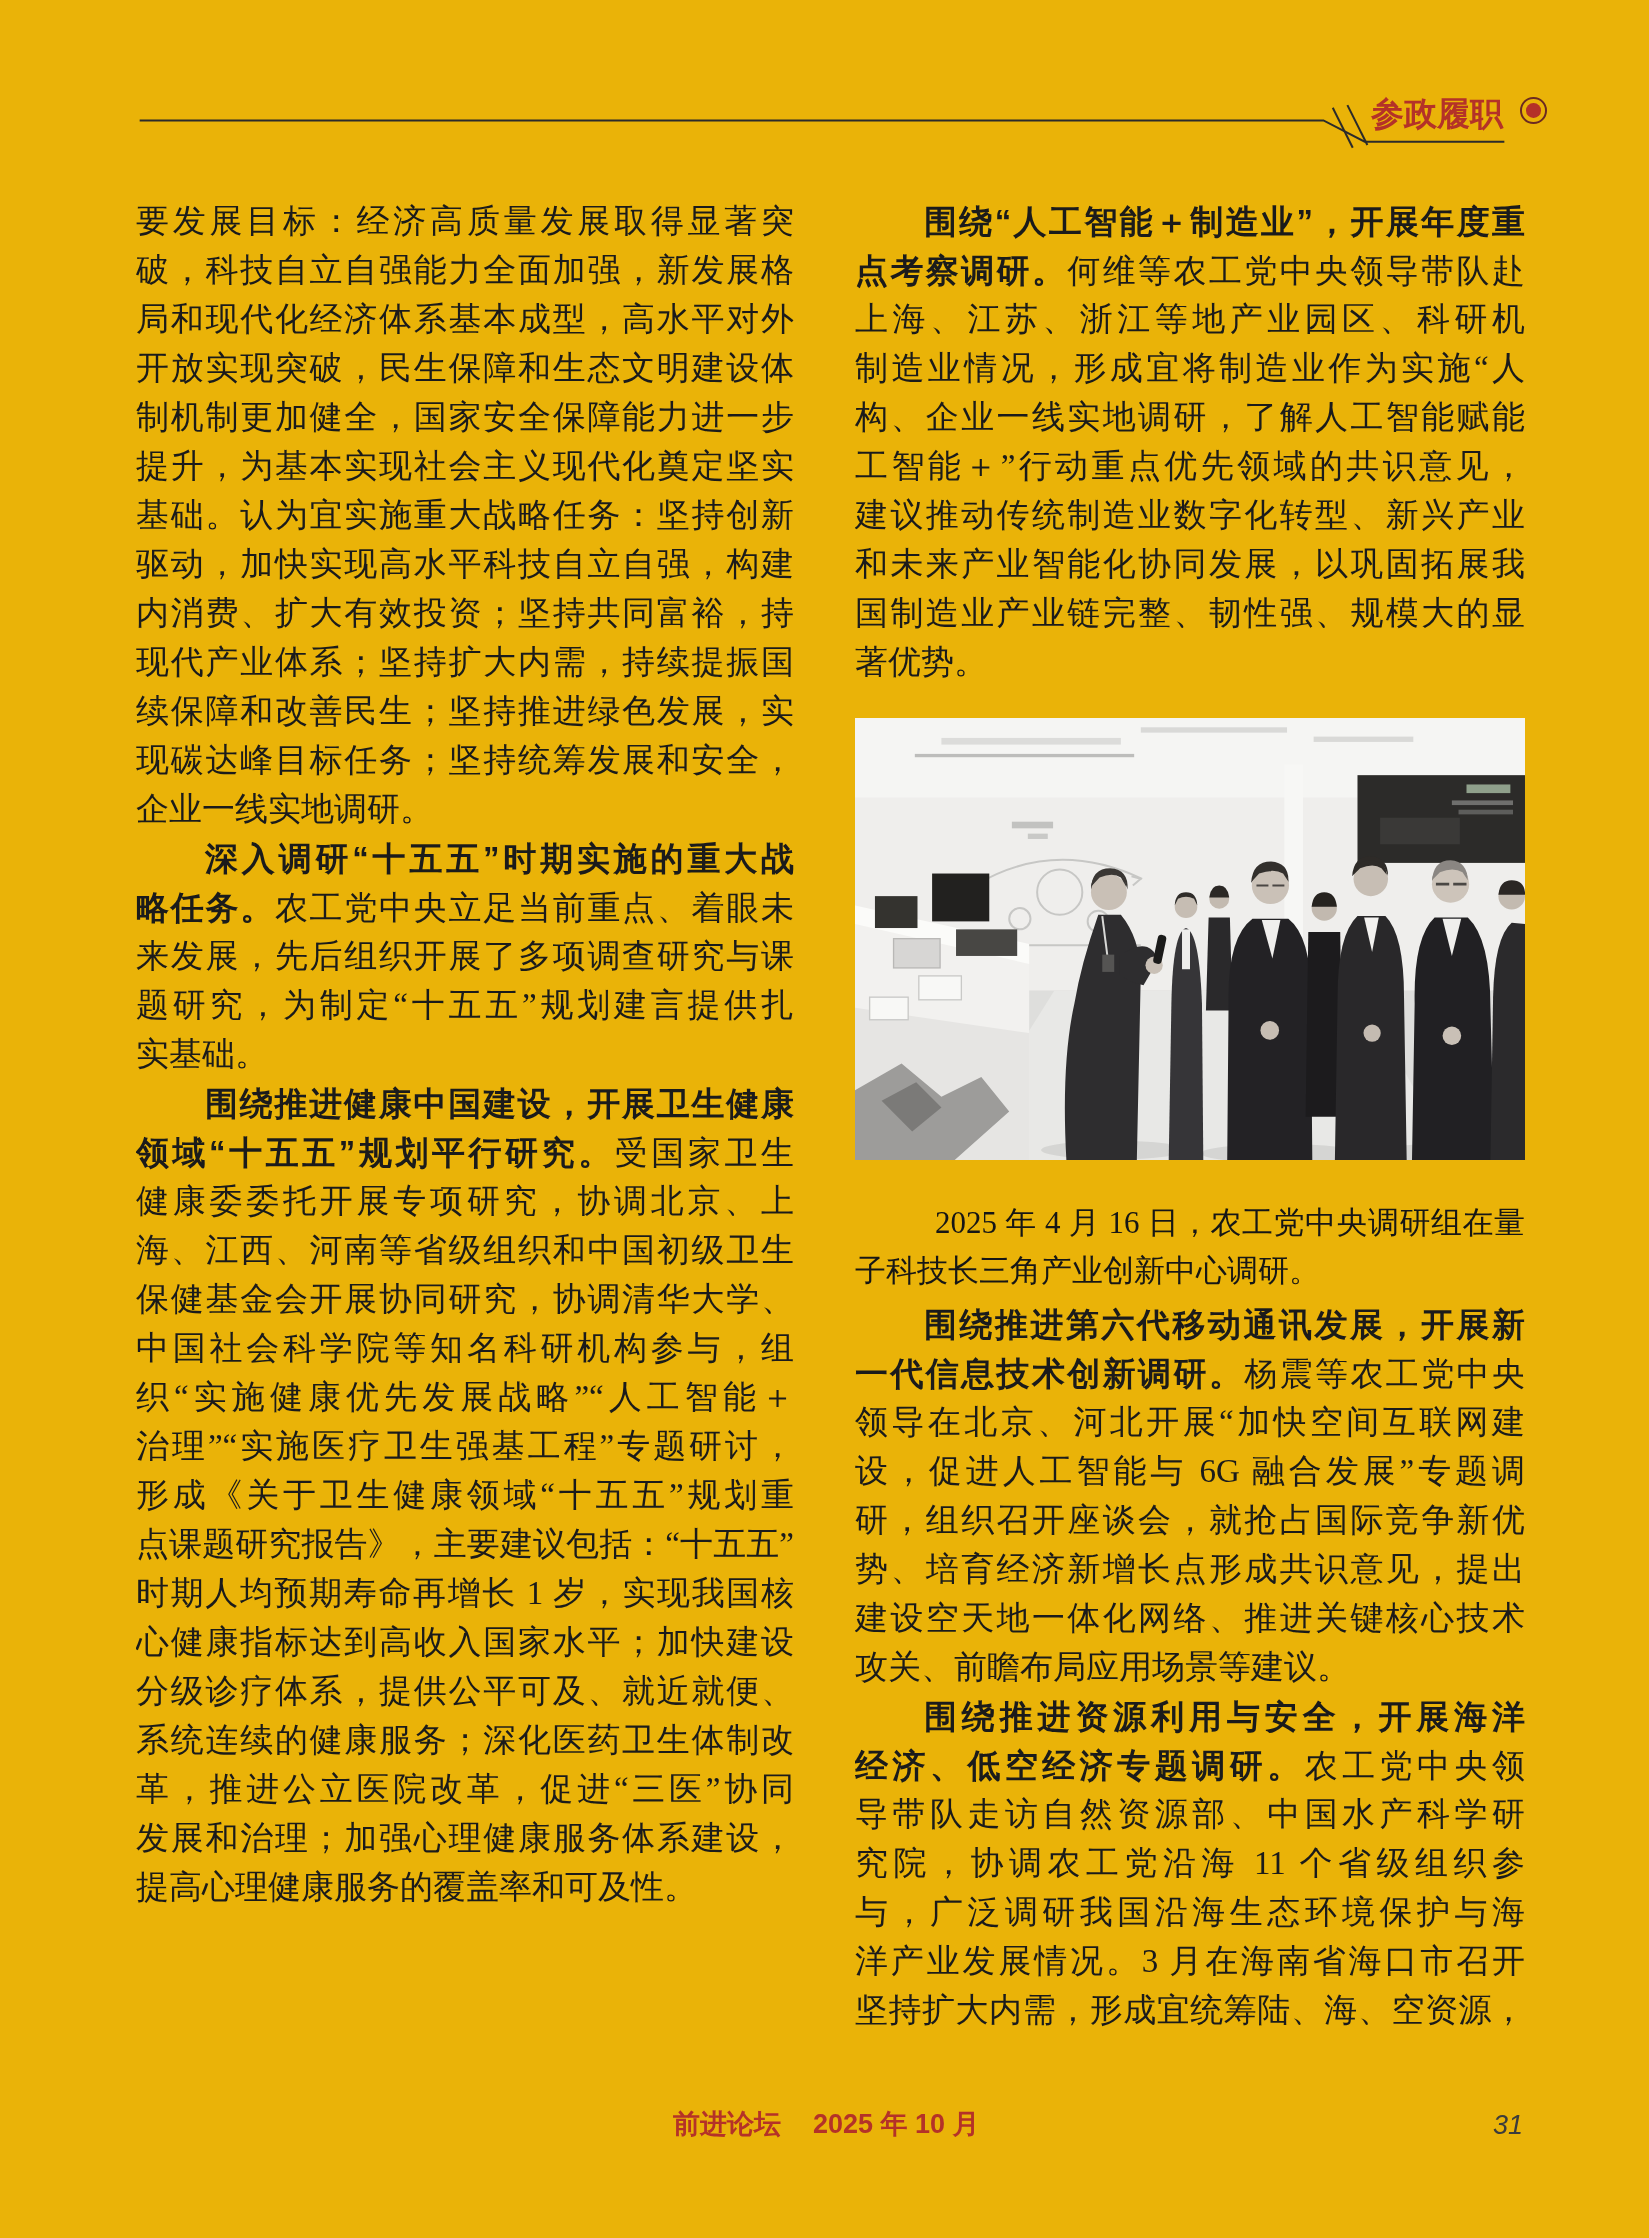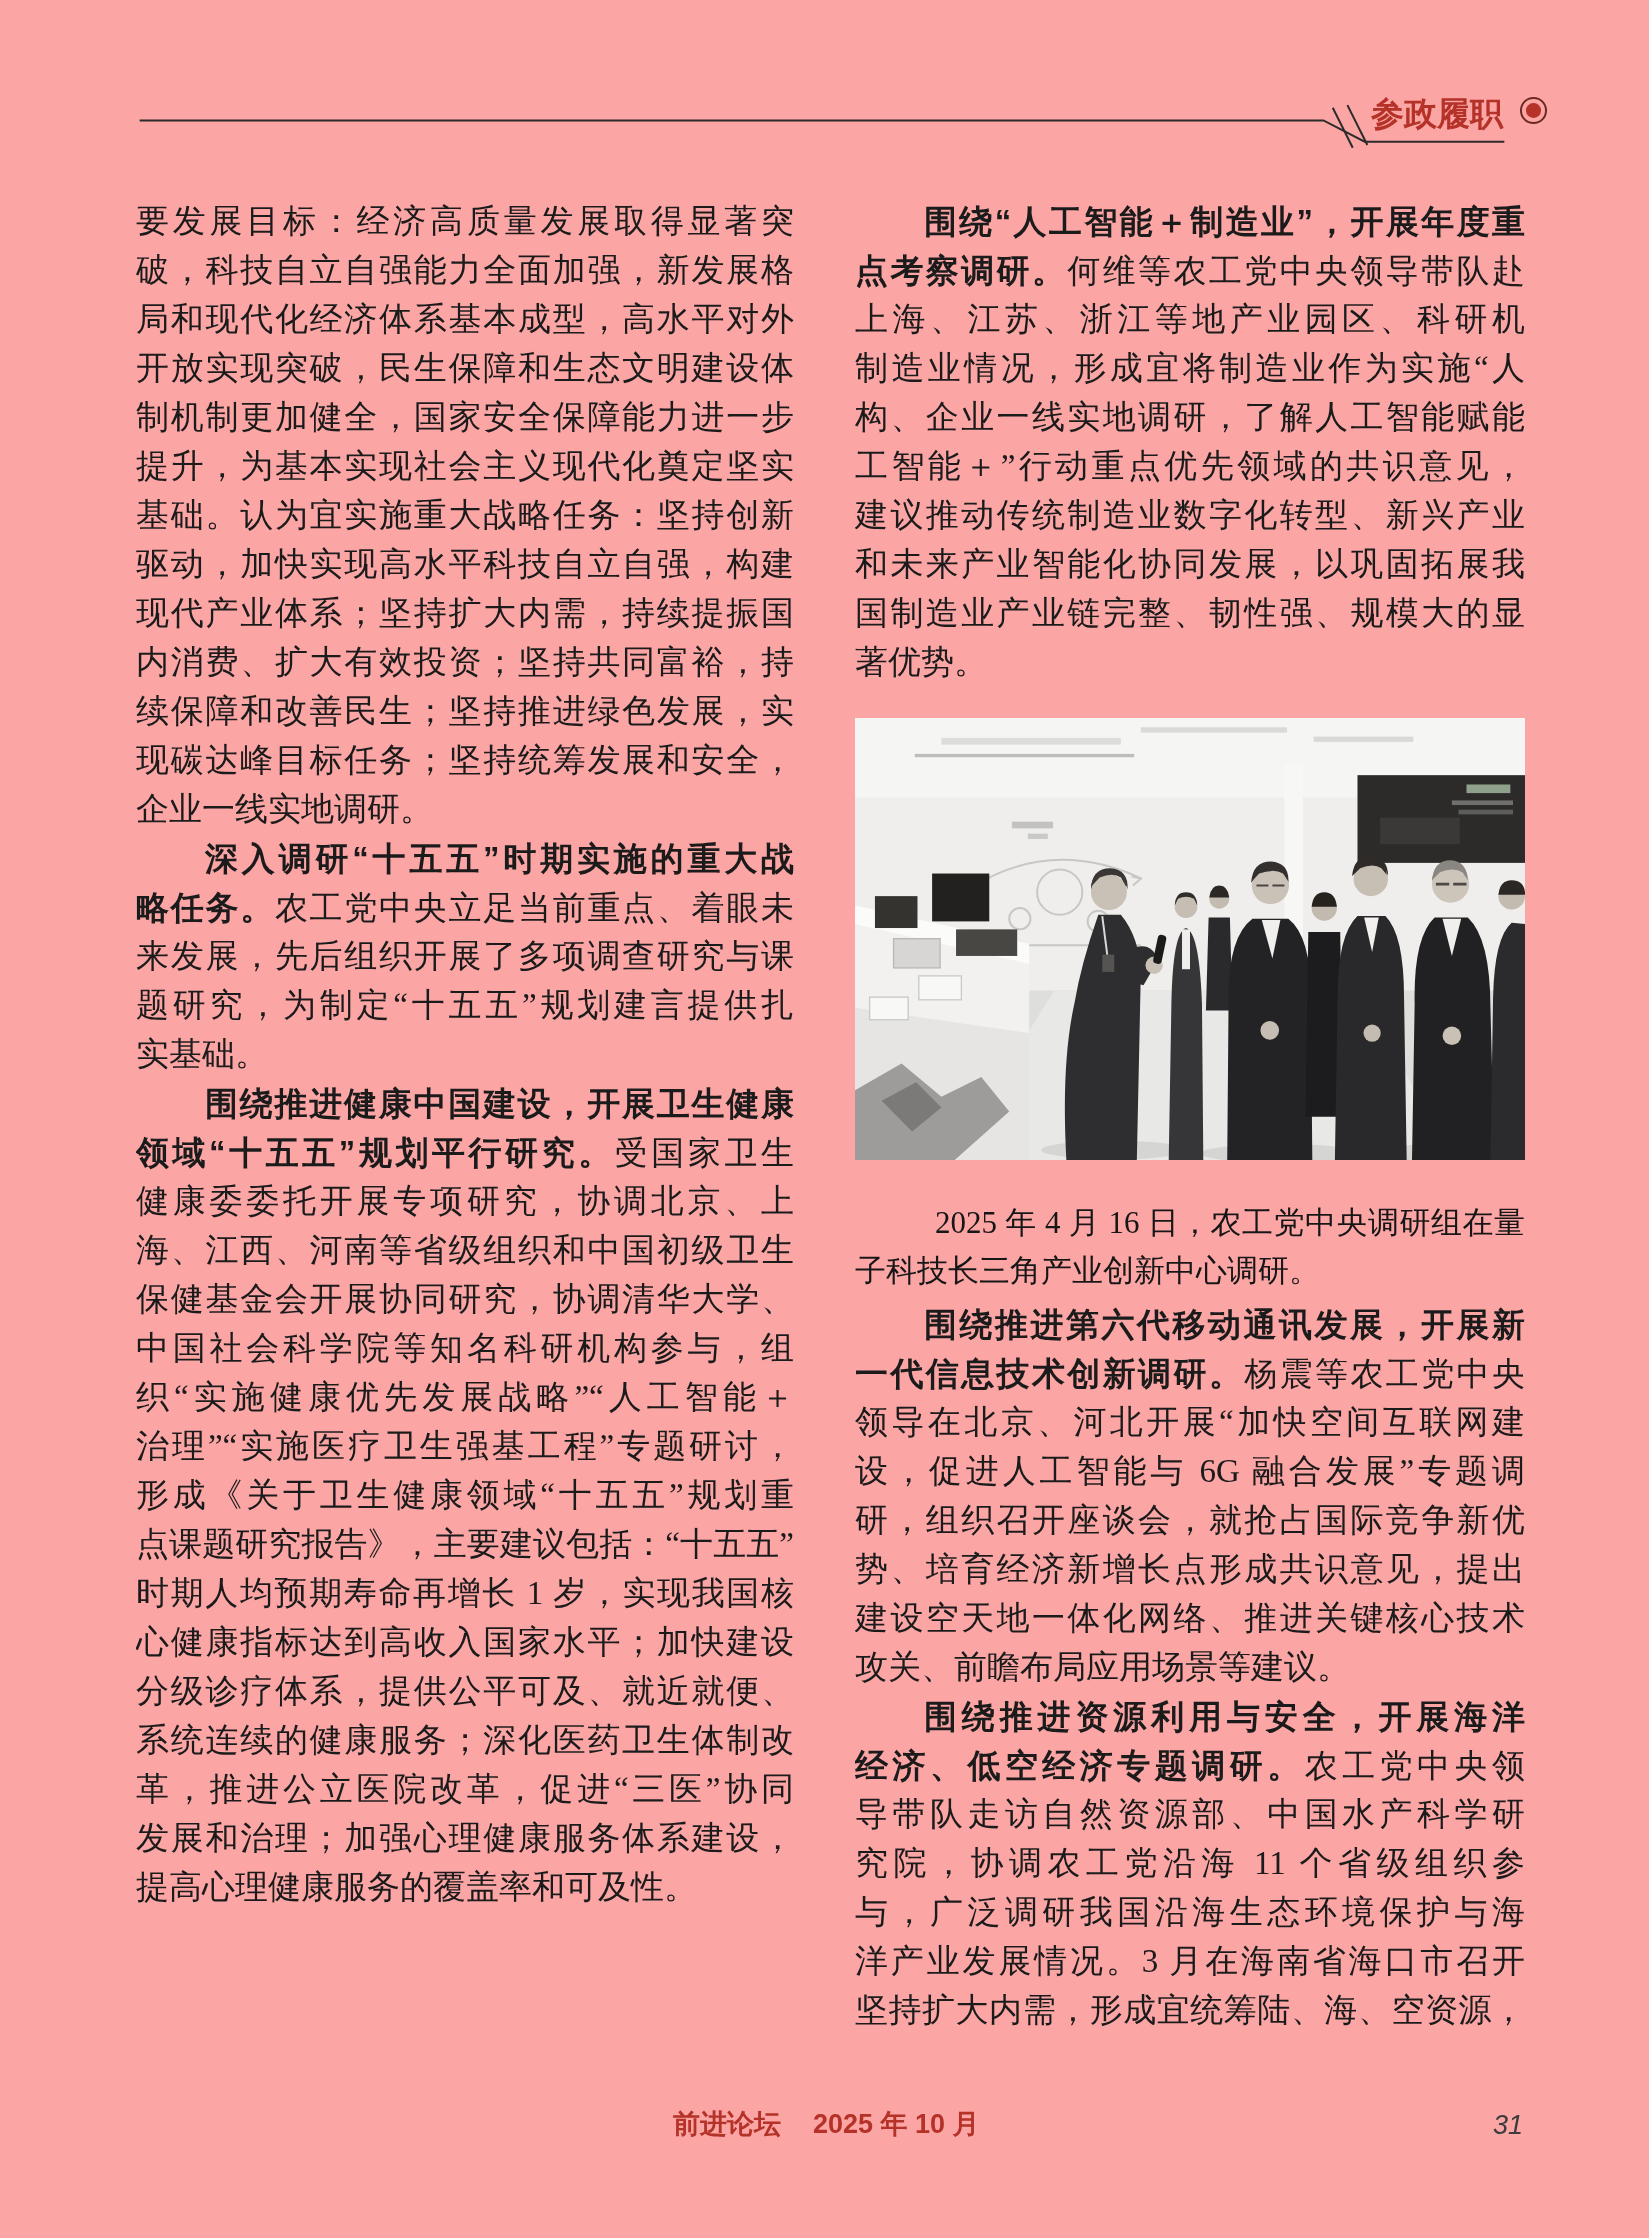--- a/index.html
+++ b/index.html
@@ -1,16 +1,16 @@
 <!DOCTYPE html>
 <html style="font-size:10.6px"><head>
 <meta charset="utf-8">
 <style>
   html,body{margin:0;padding:0;background:#ffffff;}
-  .page{position:relative;width:1650px;height:2239px;background:#fca5a5;overflow:hidden;
+  .page{position:relative;width:1650px;height:2239px;background:#eab308;overflow:hidden;
         font-family:"Liberation Serif","DejaVu Serif",serif;color:#1b1b1b;}
   
   .hdr-svg{position:absolute;left:0;top:0;}
   .section-title{position:absolute;left:1371px;top:96px;font-size:33px;line-height:36px;
         font-weight:700;font-family:"Liberation Sans","DejaVu Sans",sans-serif;letter-spacing:0px;}
   .bullseye{position:absolute;left:1520px;top:97px;width:26.6px;height:26.6px;border:2px solid #6b2a22;
         border-radius:50%;box-sizing:border-box;display:flex;align-items:center;justify-content:center;}
   .bullseye .dot{width:14.6px;height:14.6px;border-radius:50%;}
   
   .col{position:absolute;}
@@ -54,22 +54,22 @@
 
   <div class="col col-left">
       <div class="line"><span>要发展目标：经济高质量发展取得显著突</span></div>
       <div class="line"><span>破，科技自立自强能力全面加强，新发展格</span></div>
       <div class="line"><span>局和现代化经济体系基本成型，高水平对外</span></div>
       <div class="line"><span>开放实现突破，民生保障和生态文明建设体</span></div>
       <div class="line"><span>制机制更加健全，国家安全保障能力进一步</span></div>
       <div class="line"><span>提升，为基本实现社会主义现代化奠定坚实</span></div>
       <div class="line"><span>基础。认为宜实施重大战略任务：坚持创新</span></div>
       <div class="line"><span>驱动，加快实现高水平科技自立自强，构建</span></div>
+      <div class="line"><span>内消费、扩大有效投资；坚持共同富裕，持</span></div>
       <div class="line"><span>现代产业体系；坚持扩大内需，持续提振国</span></div>
-      <div class="line"><span>内消费、扩大有效投资；坚持共同富裕，持</span></div>
       <div class="line"><span>续保障和改善民生；坚持推进绿色发展，实</span></div>
       <div class="line"><span>现碳达峰目标任务；坚持统筹发展和安全，</span></div>
       <div class="line end"><span>企业一线实地调研。</span></div>
       <div class="line indent"><span class="b">深入调研“十五五”时期实施的重大战</span></div>
       <div class="line"><span class="b">略任务。</span><span>农工党中央立足当前重点、着眼未</span></div>
       <div class="line"><span>来发展，先后组织开展了多项调查研究与课</span></div>
       <div class="line"><span>题研究，为制定“十五五”规划建言提供扎</span></div>
       <div class="line end"><span>实基础。</span></div>
       <div class="line indent"><span class="b">围绕推进健康中国建设，开展卫生健康</span></div>
       <div class="line"><span class="b">领域“十五五”规划平行研究。</span><span>受国家卫生</span></div>

